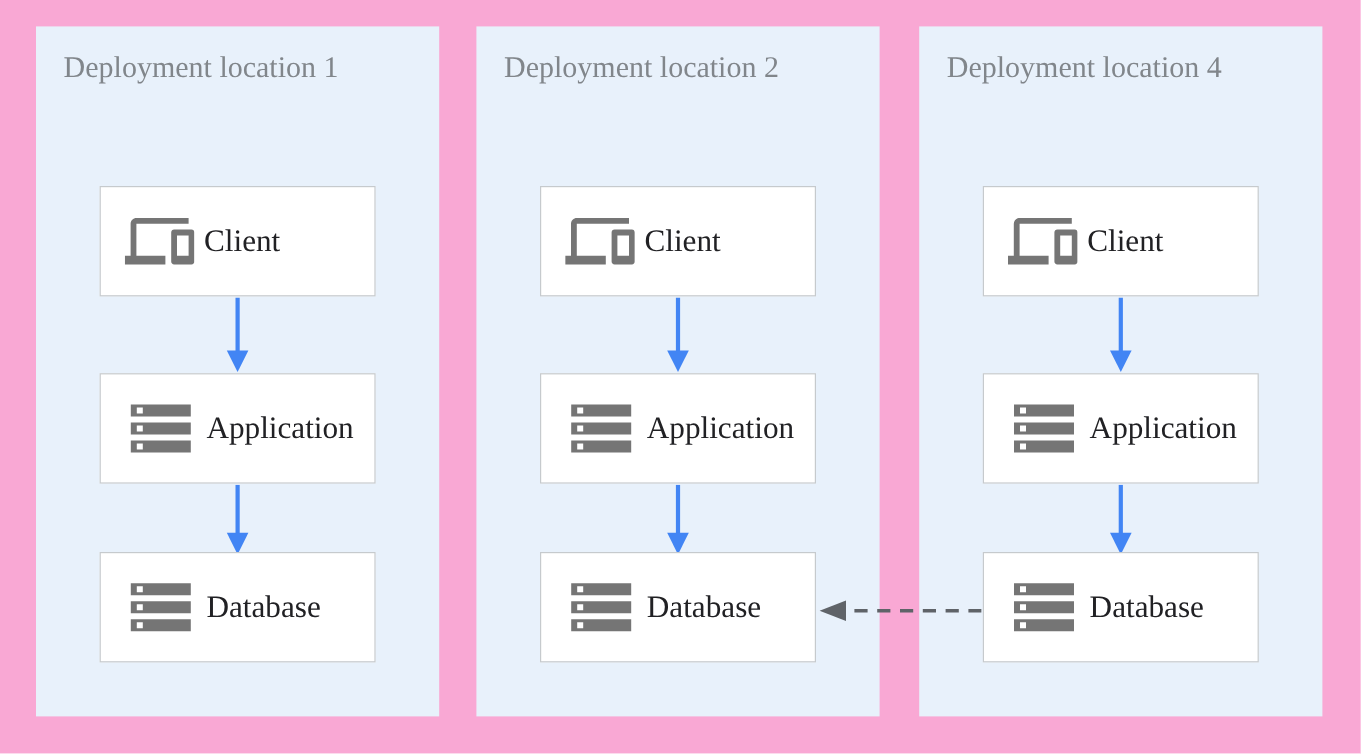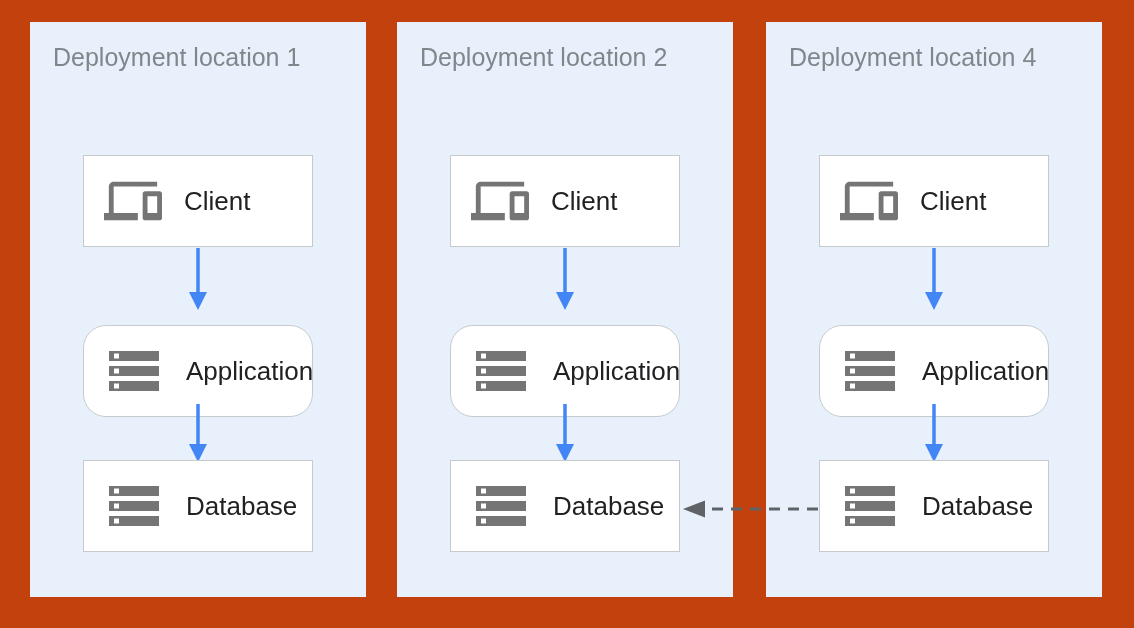--- a/index.html
+++ b/index.html
@@ -1,21 +1,21 @@
 <!DOCTYPE html>
 <html><head>
 <meta charset="utf-8">
 <style>
   html, body { margin: 0; padding: 0; background: #ffffff; }
   #canvas {
     position: relative;
     width: 1134px;
     height: 628px;
-    background: #c2410c;
-    font-family: Liberation Sans, sans-serif;
+    background: #f9a8d4;
+    font-family: Liberation Serif, serif;
     overflow: hidden;
   }
   .panel {
     position: absolute;
     top: 22px;
     width: 336px;
     height: 575px;
     background: #E8F1FB;
   }
   .panel-1 { left: 30px; }
@@ -34,24 +34,24 @@
     position: absolute;
     left: 53px;
     width: 230px;
     height: 92px;
     background: #ffffff;
     border: 1px solid #C6CACD;
     box-sizing: border-box;
     display: flex;
     align-items: center;
     padding-left: 20px;
-    gap: 22px;
+    gap: 8px;
   }
   .node-client { top: 133px; }
-  .node-app    { top: 303px; border-radius: 23px; }
+  .node-app    { top: 289px; }
   .node-db     { top: 438px; }
   .node .icon { display: flex; align-items: center; justify-content: center; flex: 0 0 auto; }
   .node .icon svg { display: block; fill: #757575; }
   .node-label {
     font-size: 26px;
     color: #212124;
     white-space: nowrap;
   }
   .v-arrow { position: absolute; left: 158px; }
   .v-arrow-1 { top: 226px; }

